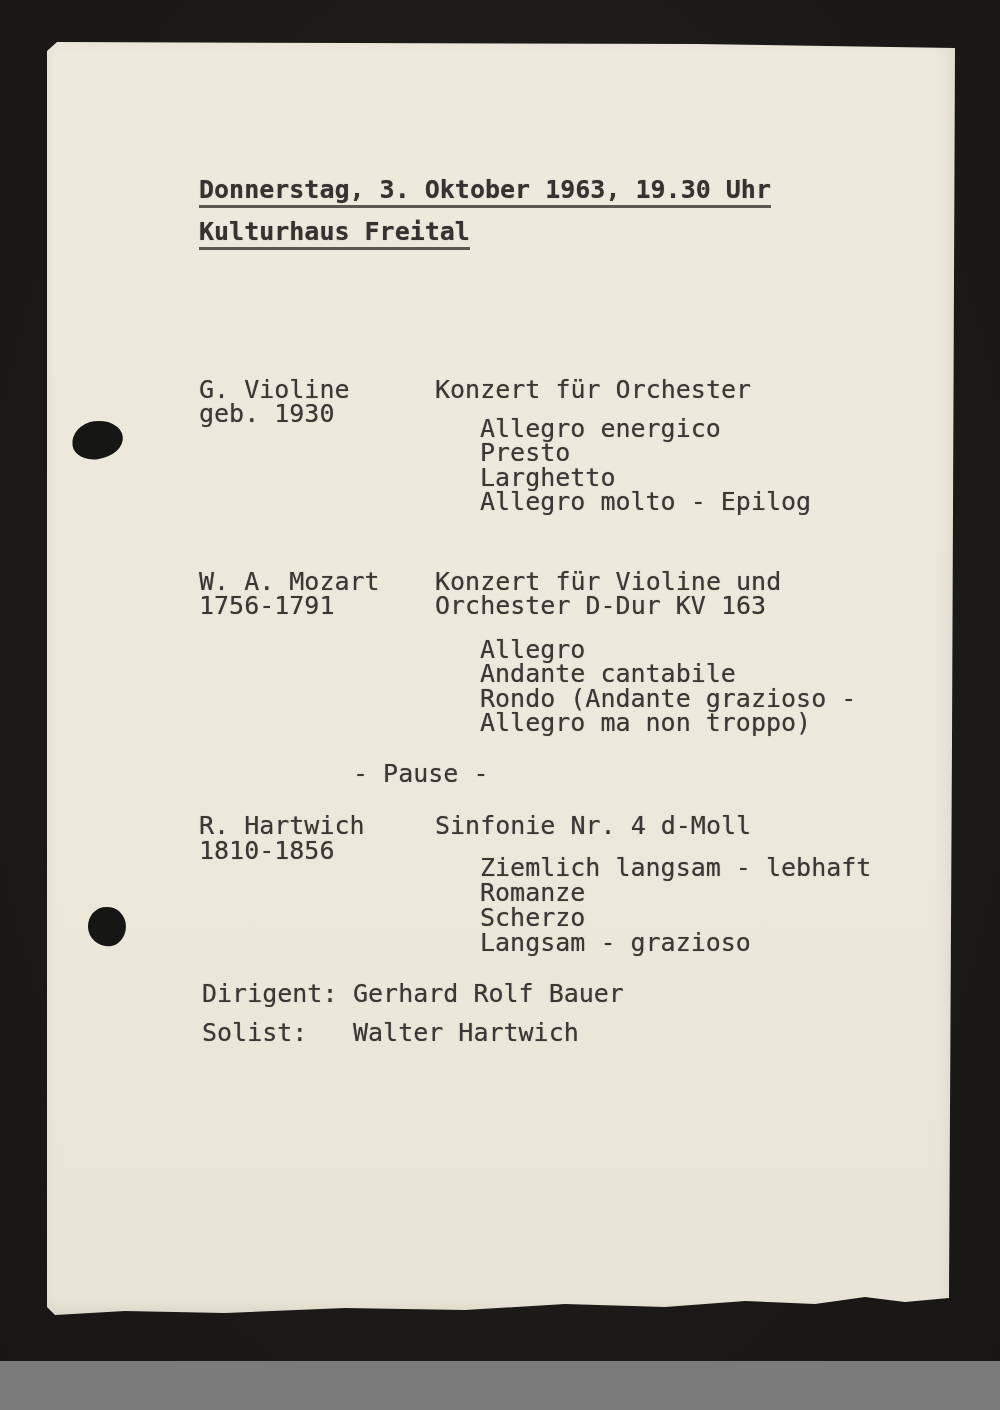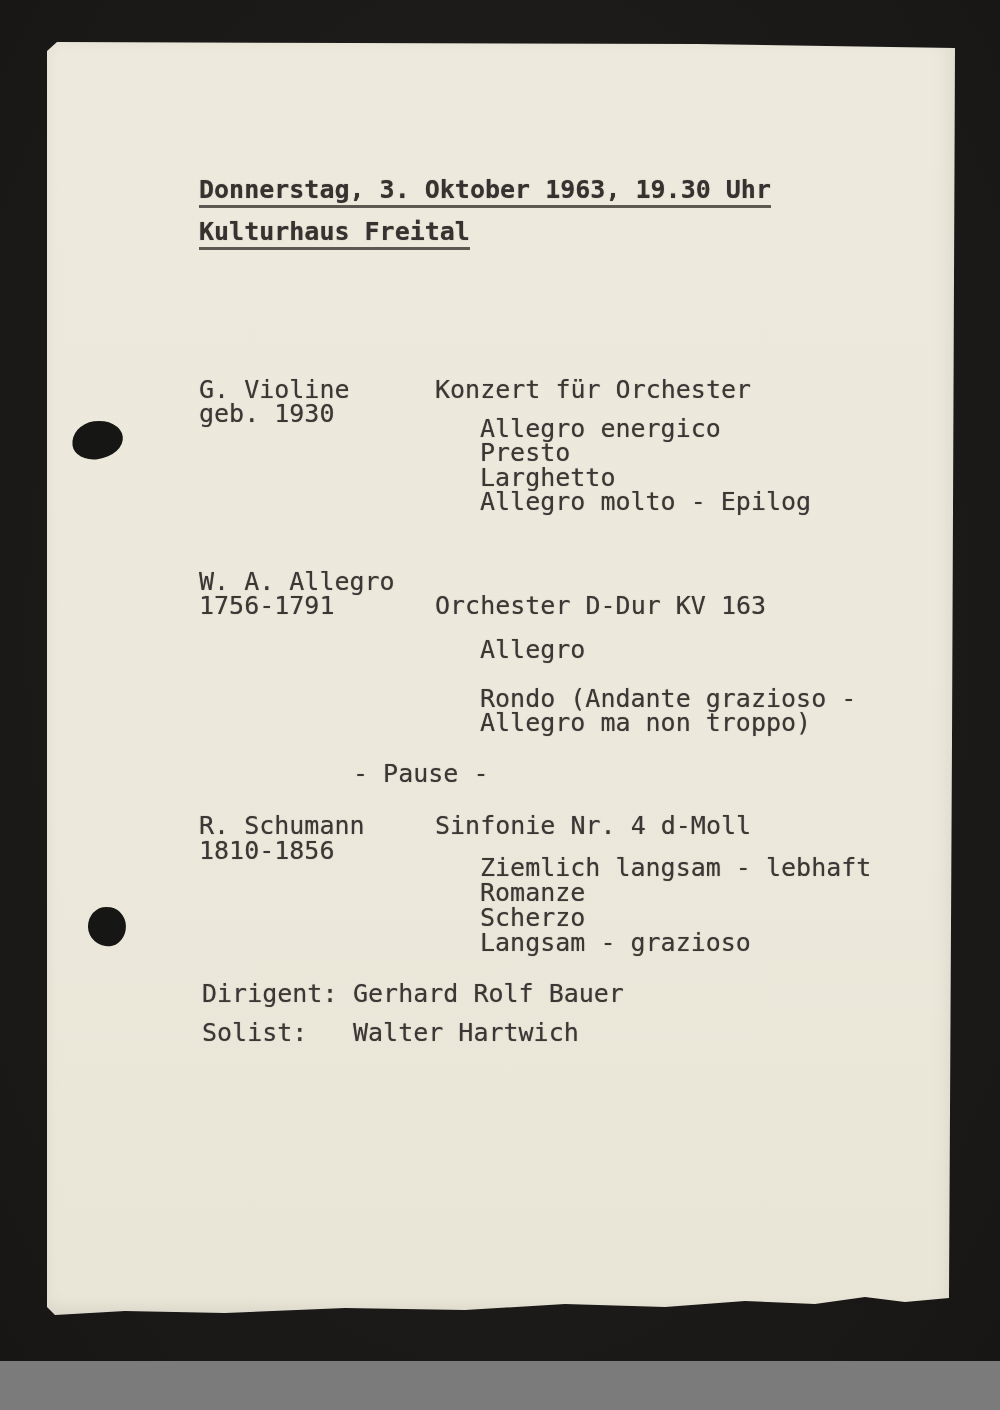--- a/index.html
+++ b/index.html
@@ -42,30 +42,32 @@
   <div class="tw hd" style="left:199px;top:219px">Kulturhaus Freital</div>
 
   <div class="tw" style="left:199px;top:377px">G. Violine</div>
   <div class="tw" style="left:199px;top:401px">geb. 1930</div>
   <div class="tw" style="left:435px;top:377px">Konzert für Orchester</div>
   <div class="tw" style="left:480px;top:416px">Allegro energico</div>
   <div class="tw" style="left:480px;top:440px">Presto</div>
   <div class="tw" style="left:480px;top:465px">Larghetto</div>
   <div class="tw" style="left:480px;top:489px">Allegro molto - Epilog</div>
 
-  <div class="tw" style="left:199px;top:569px">W. A. Allegro</div>
+  <div class="tw" style="left:199px;top:569px">W. A. Mozart</div>
   <div class="tw" style="left:199px;top:593px">1756-1791</div>
+  <div class="tw" style="left:435px;top:569px">Konzert für Violine und</div>
   <div class="tw" style="left:435px;top:593px">Orchester D-Dur KV 163</div>
   <div class="tw" style="left:480px;top:637px">Allegro</div>
+  <div class="tw" style="left:480px;top:661px">Andante cantabile</div>
   <div class="tw" style="left:480px;top:710px">Allegro ma non troppo)</div>
   <div class="tw" style="left:480px;top:686px">Rondo (Andante grazioso -</div>
 
   <div class="tw" style="left:353px;top:761px">- Pause -</div>
 
-  <div class="tw" style="left:199px;top:813px">R. Schumann</div>
+  <div class="tw" style="left:199px;top:813px">R. Hartwich</div>
   <div class="tw" style="left:199px;top:838px">1810-1856</div>
   <div class="tw" style="left:435px;top:813px">Sinfonie Nr. 4 d-Moll</div>
   <div class="tw" style="left:480px;top:855px">Ziemlich langsam - lebhaft</div>
   <div class="tw" style="left:480px;top:880px">Romanze</div>
   <div class="tw" style="left:480px;top:905px">Scherzo</div>
   <div class="tw" style="left:480px;top:930px">Langsam - grazioso</div>
 
   <div class="tw" style="left:202px;top:981px">Dirigent:</div>
   <div class="tw" style="left:353px;top:981px">Gerhard Rolf Bauer</div>
   <div class="tw" style="left:202px;top:1020px">Solist:</div>

